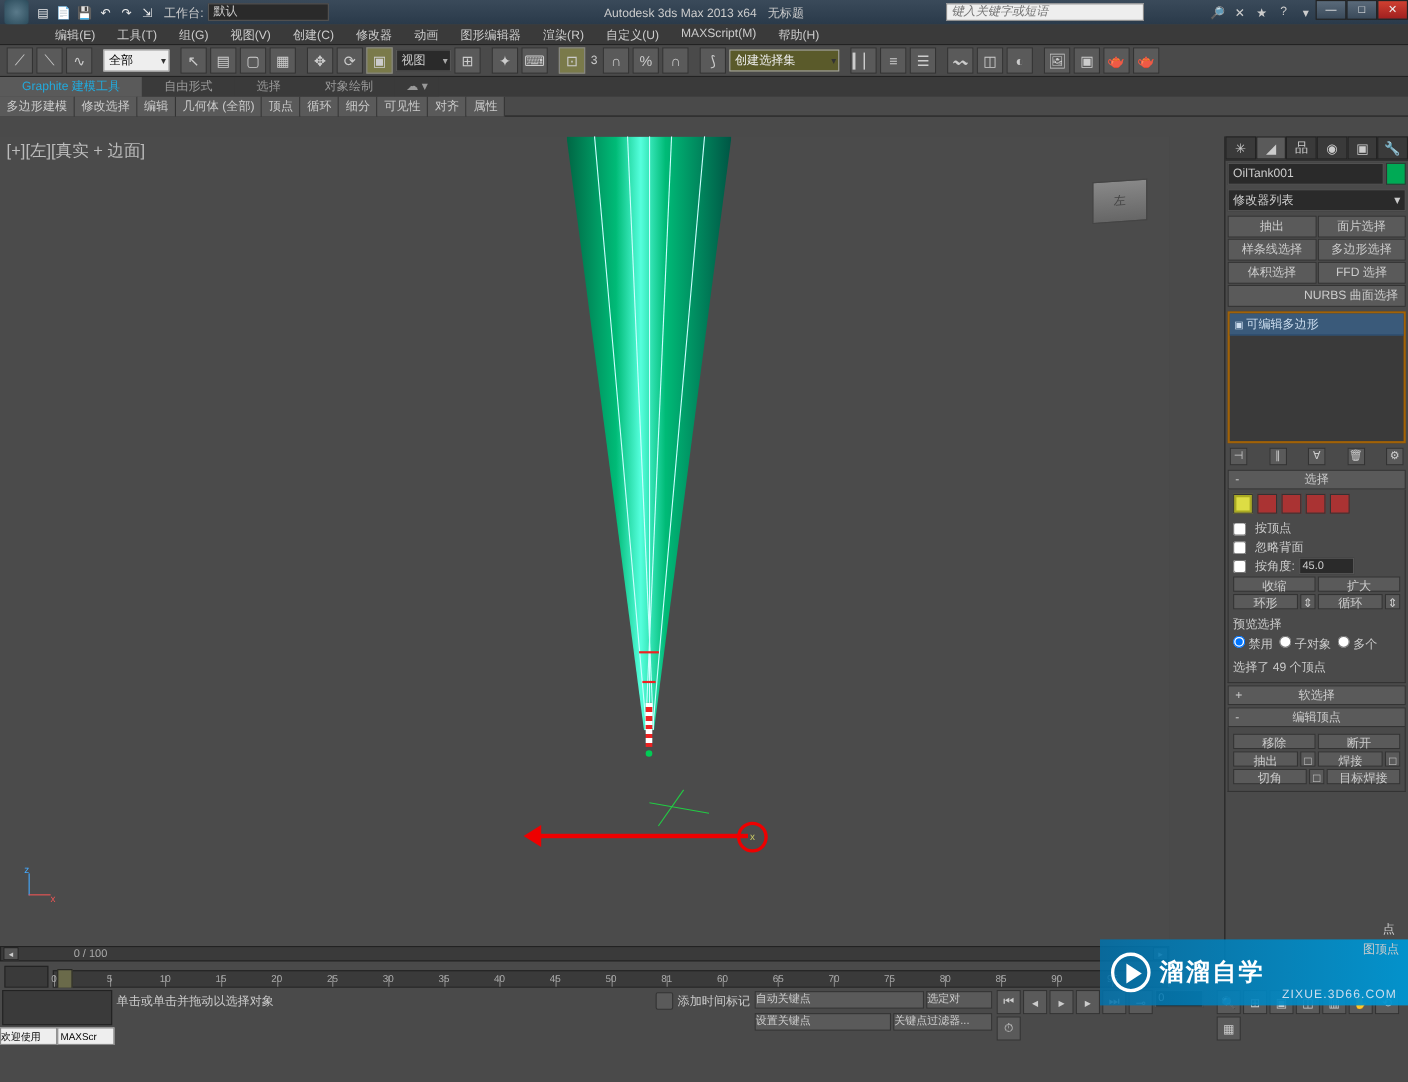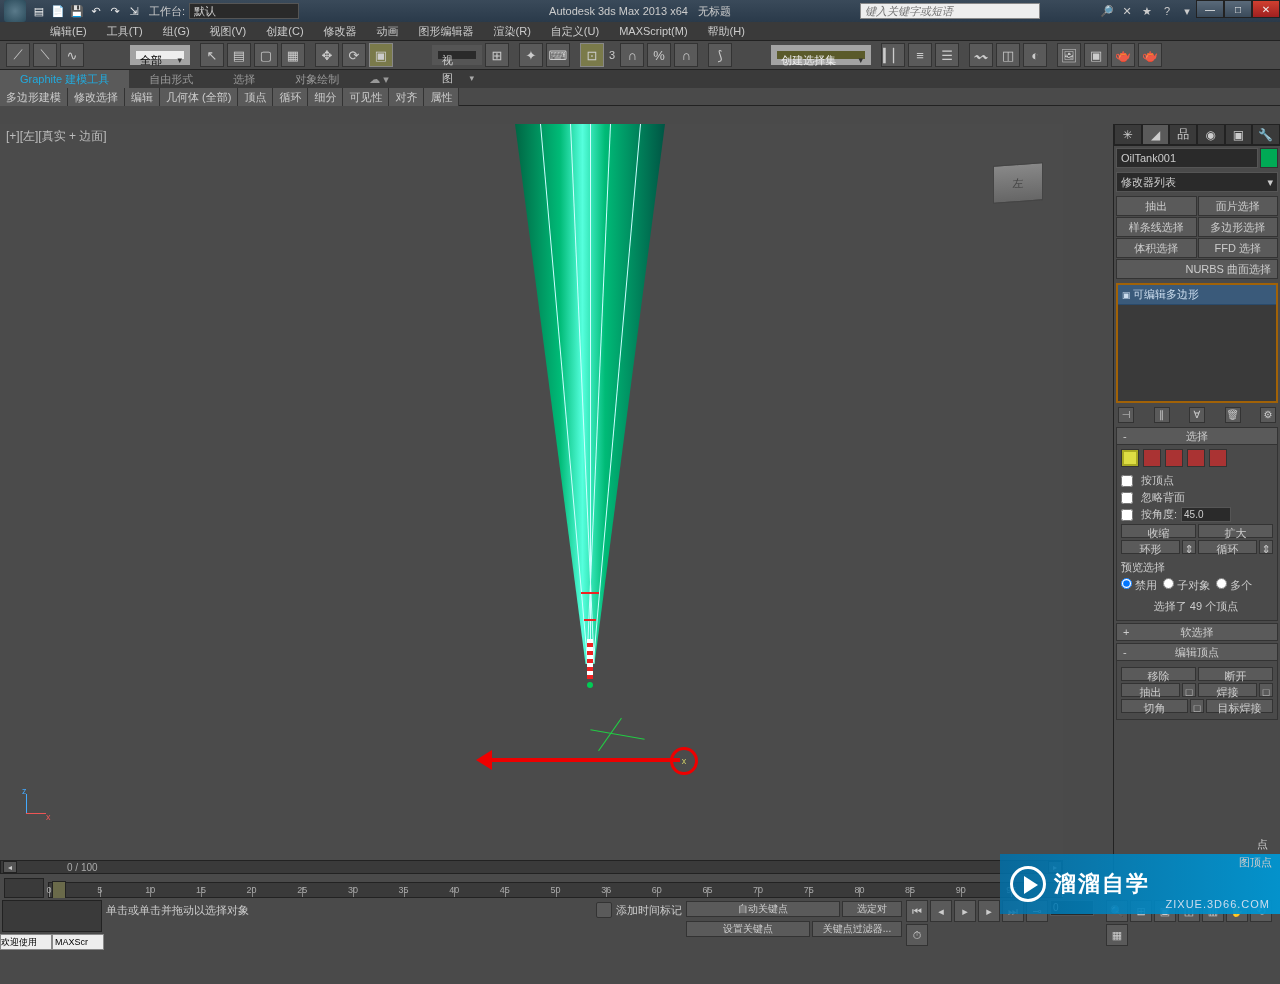--- a/index.html
+++ b/index.html
@@ -22,37 +22,37 @@
 
 
 .menubar { height:18px; background:#3a3a3a; display:flex; align-items:center; padding:0 30px 0 40px; gap:0; }
 .menubar span { padding:0 10px; color:#ccc; cursor:pointer; }
 
 
 .maintb { height:30px; background:#4a4a4a; border-top:1px solid #222; border-bottom:1px solid #222; display:flex; align-items:center; padding:0 6px; gap:3px; }
 .tbtn { width:24px; height:24px; background:#5a5a5a; border:1px solid #333; display:flex; align-items:center; justify-content:center; color:#ccc; font-size:13px; }
 .tbtn.active { background:#7a7a4a; border-color:#888; }
 .tsep { width:4px; }
-.tdrop { height:20px; background:#eee; color:#000; border:6px solid #a3a3a3; padding:0 16px 0 4px; line-height:18px; position:relative;margin-left:36px; }
+.tdrop { height:20px; background:#eee; color:#000; border:1px solid #a3a3a3; padding:0 16px 0 4px; line-height:18px; position:relative; }
 .tdrop.dark { background:#2a2a2a; color:#ccc; border-color:#555; }
 .tdrop.yellow { background:#5a5a2a; color:#eee; }
 .tdrop::after { content:"▾"; position:absolute; right:2px; color:#333; font-size:9px; }
 .tdrop.dark::after { color:#aaa; }
 
 
 .ribbon-tabs { height:18px; background:#3a3a3a; display:flex; align-items:center; }
 .ribbon-tab { padding:0 20px; height:18px; line-height:18px; color:#999; background:#3a3a3a; }
 .ribbon-tab.active { background:#5a5a5a; color:#eee; }
 .ribbon-tab.hi { color:#2ad; }
 .ribbon-sub { height:18px; background:#4a4a4a; display:flex; align-items:center; border-bottom:1px solid #222; }
 .ribbon-sub span { padding:0 6px; color:#ccc; background:#5a5a5a; border-right:1px solid #333; height:18px; line-height:18px; font-size:11px; }
 
 
 .vpwrap { position:absolute; top:124px; left:0; width:1063px; height:736px; background:#4b4b4b; }
-.vp-label { position:absolute; top:4px; left:6px; color:#bbb; font-size:12px; }
+.vp-label { position:absolute; top:4px; left:6px; color:#bbb; font-size:15px; }
 .viewcube { position:absolute; top:40px; right:20px; width:50px; height:38px; background:linear-gradient(#888,#666); border:1px solid #444; transform:skewY(-4deg); color:#444; text-align:center; line-height:36px; font-size:11px; }
 .axis { position:absolute; bottom:40px; left:20px; width:30px; height:30px; }
 .axis .z { position:absolute; left:6px; bottom:6px; width:1px; height:20px; background:#4af; }
 .axis .x { position:absolute; left:6px; bottom:6px; width:20px; height:1px; background:#e55; }
 .axis .lz { position:absolute; left:2px; top:-4px; color:#4af; font-size:9px; }
 .axis .lx { position:absolute; left:26px; bottom:-2px; color:#e55; font-size:9px; }
 
 
 .cone { position:absolute; left:515px; top:0; width:150px; height:680px; pointer-events:none; }
 .cone .body { position:absolute; left:0; top:0; width:150px; height:540px; background:linear-gradient(90deg,#064,#0b7 30%,#5fd 45%,#0b7 60%,#054); clip-path:polygon(0 0,100% 0,53% 100%,47% 100%); }
@@ -95,21 +95,21 @@
 .status .left .script .wel { flex:0 0 52px; background:#eee; color:#000; font-size:9px; line-height:14px; border:1px solid #888; }
 .status .left .script .inp { flex:1; background:#eee; border:1px solid #888; font-size:9px; color:#000; padding:0 2px; line-height:14px; }
 .status .mid { flex:0 0 580px; display:flex; flex-direction:column; padding:2px; }
 .status .mid .row { height:18px; display:flex; align-items:center; gap:6px; font-size:11px; color:#ccc; }
 .status .mid .row .pin { width:14px; height:14px; background:#555; border-radius:50%; }
 .status .mid .row .fld { display:flex; align-items:center; gap:2px; }
 .status .mid .row .fld input { width:60px; height:15px; background:#2a2a2a; border:1px solid #555; color:#ccc; font-size:10px; padding:0 2px; }
 .status .mid .row2 { height:20px; display:flex; align-items:center; color:#ccc; font-size:11px; }
 .status .right1 { flex:0 0 220px; display:flex; flex-direction:column; padding:2px; gap:2px; }
 .status .right1 .row { display:flex; align-items:center; gap:2px; height:18px; }
-.status .right1 .btn { flex:1; height:16px; background:#5a5a5a; border:1px solid #333; text-align:center; line-height:14px; font-size:10px; }
+.status .right1 .btn { flex:1; height:16px; background:#5a5a5a; border:1px solid #333; text-align:left; line-height:14px; font-size:10px; }
 .status .right2 { flex:0 0 200px; display:flex; flex-wrap:wrap; align-content:flex-start; padding:2px; gap:2px; }
 .status .right2 .pbtn { width:22px; height:22px; background:#5a5a5a; border:1px solid #333; display:flex; align-items:center; justify-content:center; font-size:11px; }
 .status .right2 .frame { width:44px; height:16px; background:#2a2a2a; border:1px solid #555; color:#ccc; font-size:10px; padding:0 2px; line-height:14px; }
 .status .nav { flex:1; display:flex; flex-wrap:wrap; align-content:flex-start; padding:2px; gap:2px; }
 .status .nav .nbtn { width:22px; height:22px; background:#5a5a5a; border:1px solid #333; display:flex; align-items:center; justify-content:center; font-size:11px; }
 
 
 .cmdpanel { position:absolute; top:124px; right:0; width:167px; height:760px; background:#4a4a4a; border-left:1px solid #222; display:flex; flex-direction:column; }
 .cmd-tabs { height:22px; display:flex; border-bottom:1px solid #222; }
 .cmd-tabs div { flex:1; background:#3a3a3a; border:1px solid #222; display:flex; align-items:center; justify-content:center; font-size:12px; }
@@ -139,21 +139,21 @@
 .sel-icons .oth { background:#a33; }
 .chk { display:flex; align-items:center; gap:8px; margin:2px 0; font-size:11px; }
 .chk input { width:12px; height:12px; }
 .spin-row { display:flex; align-items:center; gap:4px; margin:2px 0; }
 .spin-row .sp { width:50px; height:15px; background:#2a2a2a; border:1px solid #555; font-size:10px; padding:0 2px; line-height:13px; }
 .btn-row { display:flex; gap:2px; margin:2px 0; }
 .btn-row .b { flex:1; height:14px; background:#5a5a5a; border:1px solid #333; text-align:center; line-height:16px; font-size:11px; }
 .btn-row .sq { width:14px; flex:none; }
 .radio-row { display:flex; gap:6px; margin:3px 0; font-size:11px; align-items:center; }
 .radio-row input { width:11px; height:11px; }
-.sel-count { text-align:center; font-size:11px; color:#ccc; margin:6px 2px 2px 0; }
+.sel-count { text-align:left; font-size:11px; color:#ccc; margin:6px 2px 2px 0; }
 
 
 .watermark { position:absolute; right:0; bottom:70px; width:280px; height:60px; background:linear-gradient(90deg,rgba(0,113,171,0.85),rgba(0,150,210,0.95)); display:flex; align-items:center; padding:0 10px; gap:8px; }
 .watermark .play { width:36px; height:36px; border:3px solid #fff; border-radius:50%; position:relative; }
 .watermark .play::after { content:""; position:absolute; left:11px; top:7px; border:9px solid transparent; border-left:14px solid #fff; }
 .watermark .txt1 { color:#fff; font-size:22px; font-weight:bold; letter-spacing:2px; }
 .watermark .txt2 { position:absolute; right:10px; bottom:4px; color:#cde; font-size:11px; letter-spacing:1px; }
 </style>
 </head>
 <body>
@@ -428,21 +428,21 @@
       <div class="lbl" style="left: 30%;">30</div>
       <div class="tick" style="left: 35%;"></div>
       <div class="lbl" style="left: 35%;">35</div>
       <div class="tick" style="left: 40%;"></div>
       <div class="lbl" style="left: 40%;">40</div>
       <div class="tick" style="left: 45%;"></div>
       <div class="lbl" style="left: 45%;">45</div>
       <div class="tick" style="left: 50%;"></div>
       <div class="lbl" style="left: 50%;">50</div>
       <div class="tick" style="left: 55%;"></div>
-      <div class="lbl" style="left: 55%;">36</div>
+      <div class="lbl" style="left: 55%;">81</div>
       <div class="tick" style="left: 60%;"></div>
       <div class="lbl" style="left: 60%;">60</div>
       <div class="tick" style="left: 65%;"></div>
       <div class="lbl" style="left: 65%;">65</div>
       <div class="tick" style="left: 70%;"></div>
       <div class="lbl" style="left: 70%;">70</div>
       <div class="tick" style="left: 75%;"></div>
       <div class="lbl" style="left: 75%;">75</div>
       <div class="tick" style="left: 80%;"></div>
       <div class="lbl" style="left: 80%;">80</div>

